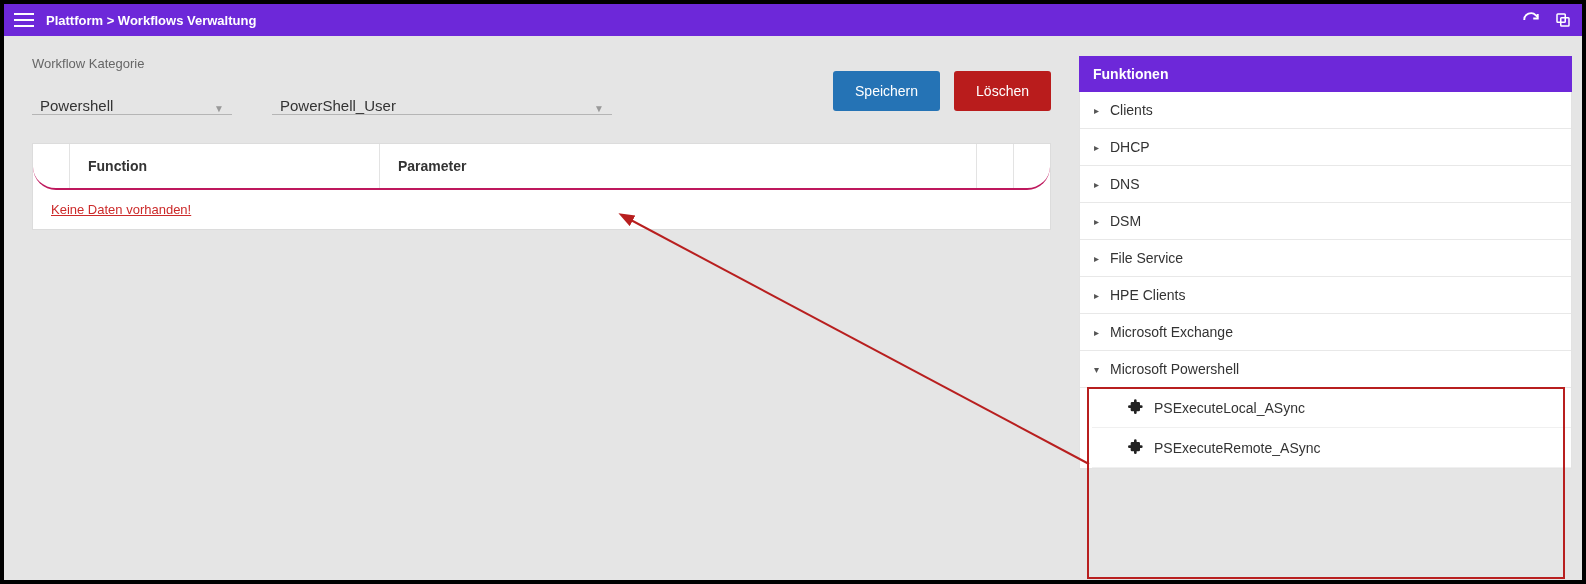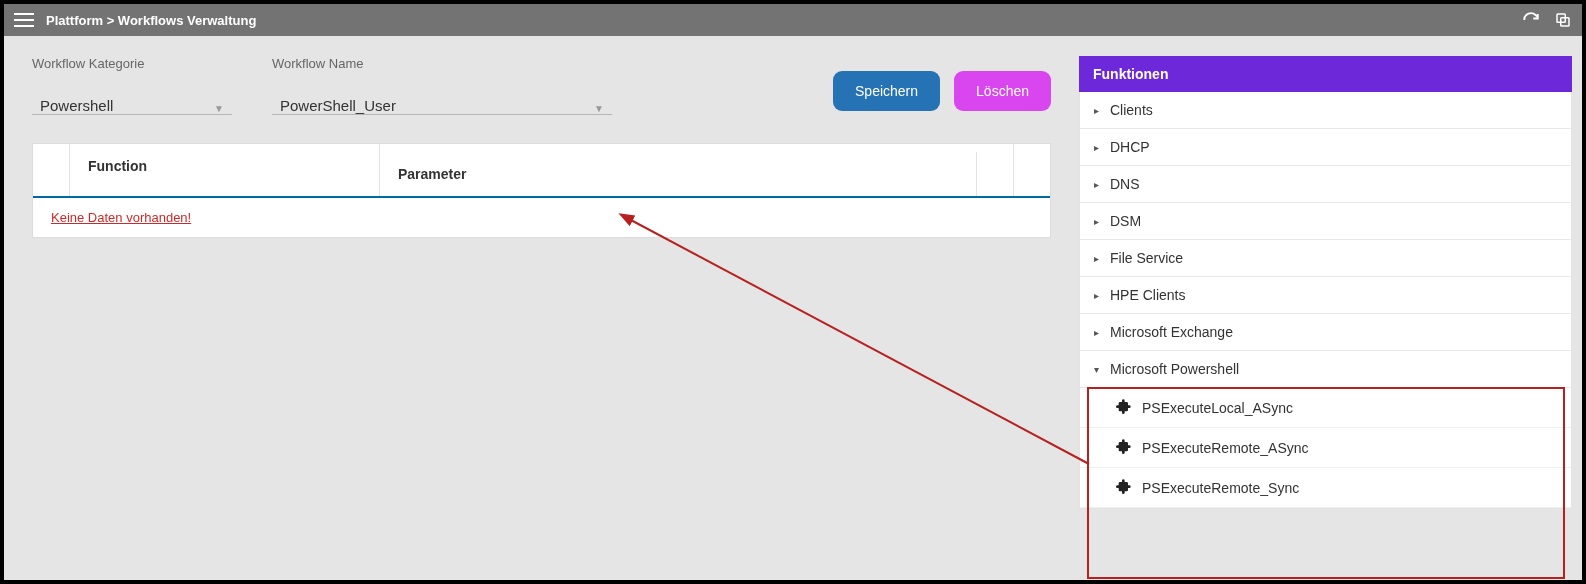--- a/index.html
+++ b/index.html
@@ -1,21 +1,21 @@
 <!DOCTYPE html>
 <html><head>
 <meta charset="utf-8">
 <style>
 * { margin:0; padding:0; box-sizing:border-box; font-family:Arial,Helvetica,sans-serif; }
 html,body { width:1586px; height:584px; background:#000; overflow:hidden; }
 
 .frame { position:absolute; top:4px; left:4px; width:1578px; height:576px; background:#e5e5e5; overflow:hidden; }
 
 
-.topbar { height:32px; background:#737373; color:#fff; display:flex; align-items:center; padding:0 10px; font-size:13px; }
+.topbar { height:32px; background:#6d28d9; color:#fff; display:flex; align-items:center; padding:0 10px; font-size:13px; }
 .topbar .ham { width:20px; height:14px; margin-right:12px; display:flex; flex-direction:column; justify-content:space-between; cursor:pointer; }
 .topbar .ham span { display:block; height:2px; background:#fff; }
 .topbar .bc { font-weight:600; }
 .topbar .right { margin-left:auto; display:flex; align-items:center; gap:14px; }
 .topbar .iconbtn { color:#fff; cursor:pointer; display:flex; align-items:center; }
 
 
 .content { display:flex; padding:20px 0 0 0; }
 .main { flex:0 0 1075px; padding:0 28px; }
 .side { flex:1; padding:0 10px 0 0; }
@@ -24,41 +24,41 @@
 .formrow { display:flex; gap:40px; align-items:flex-end; }
 .field { display:flex; flex-direction:column; }
 .field label { font-size:13px; color:#666; margin-bottom:10px; }
 .select { position:relative; border-bottom:1px solid #b5b5b5; height:34px; display:flex; align-items:flex-end; cursor:pointer; padding:0 8px; }
 .select .val { font-size:15px; color:#333; }
 .select .caret { margin-left:auto; font-size:10px; color:#999; }
 .field.cat .select { width:200px; }
 .field.name .select { width:340px; }
 
 .btns { margin-left:auto; display:flex; gap:14px; padding-bottom:4px; }
-.btn { height:40px; padding:0 22px; border:none; border-radius:9px; font-size:14px; color:#fff; cursor:pointer; }
+.btn { height:40px; padding:0 22px; border:none; border-radius:3px; font-size:14px; color:#fff; cursor:pointer; }
 .btn.save { background:#2573b5; }
-.btn.del  { background:#d946ef; }
+.btn.del  { background:#b91c1c; }
 
 
 .tablewrap { margin-top:28px; background:#fff; border:1px solid #dcdcdc; }
-.thead { display:flex; border-bottom:2px solid #0369a1; }
+.thead { display:flex; border-bottom:2px solid #be185d;border-radius:23px; }
 .th { font-size:14px; font-weight:600; color:#333; padding:14px 18px; }
 .th.handle { width:22px; border-right:1px solid #e3e3e3; }
 .th.func { width:310px; border-right:1px solid #e3e3e3; }
-.th.param { flex:1; border-right:1px solid #e3e3e3;margin-top:8px; }
+.th.param { flex:1; border-right:1px solid #e3e3e3; }
 .th.act1, .th.act2 { width:30px; border-right:1px solid #e3e3e3; }
 .th.act2 { border-right:none; }
 .empty { padding:12px 18px; color:#cc2a2a; font-size:13px;text-decoration:underline; }
 
 
 .panel-hd { background:#6d28d9; color:#fff; font-size:14px; font-weight:600; padding:10px 14px; }
 .tree { background:#fff; border:1px solid #e3e3e3; border-top:none; }
 .node { border-bottom:1px solid #e8e8e8; padding:10px 14px; font-size:14px; color:#333; cursor:pointer; display:flex; align-items:center; gap:8px; }
 .node .arr { font-size:10px; color:#555; width:8px; }
-.leaf { border-bottom:1px solid #f0f0f0; padding:10px 14px 10px 36px; font-size:14px; color:#333; cursor:grab; display:flex; align-items:center; gap:10px; }
+.leaf { border-bottom:1px solid #f0f0f0; padding:10px 14px 10px 36px; font-size:14px; color:#333; cursor:grab; display:flex; align-items:center; gap:10px;margin-left:12px; }
 .leaf .puzzle { width:16px; height:16px; }
 .highlight { position:absolute; border:2px solid #b81f1f; pointer-events:none; }
 
 
 .arrow { position:absolute; pointer-events:none; }
 </style>
 </head>
 <body>
 
 <div class="frame">
@@ -91,21 +91,20 @@
 
       <div class="formrow">
         <div class="field cat">
           <label>Workflow Kategorie</label>
           <div class="select">
             <span class="val">Powershell</span>
             <span class="caret">▼</span>
           </div>
         </div>
         <div class="field name">
-          <label>Workflow Name</label>
           <div class="select">
             <span class="val">PowerShell_User</span>
             <span class="caret">▼</span>
           </div>
         </div>
         <div class="btns">
           <button class="btn save">Speichern</button>
           <button class="btn del">Löschen</button>
         </div>
       </div>
@@ -163,26 +162,20 @@
                 <path d="M20 11h-2V8a2 2 0 0 0-2-2h-3V4a2 2 0 1 0-4 0v2H6a2 2 0 0 0-2 2v3H2a2 2 0 1 0 0 4h2v3a2 2 0 0 0 2 2h3v2a2 2 0 1 0 4 0v-2h3a2 2 0 0 0 2-2v-3h2a2 2 0 1 0 0-4z"></path>
               </svg></span>
             <span>PSExecuteLocal_ASync</span>
           </div>
           <div class="leaf">
             <span><svg class="puzzle" viewBox="0 0 24 24" fill="#222">
                 <path d="M20 11h-2V8a2 2 0 0 0-2-2h-3V4a2 2 0 1 0-4 0v2H6a2 2 0 0 0-2 2v3H2a2 2 0 1 0 0 4h2v3a2 2 0 0 0 2 2h3v2a2 2 0 1 0 4 0v-2h3a2 2 0 0 0 2-2v-3h2a2 2 0 1 0 0-4z"></path>
               </svg></span>
             <span>PSExecuteRemote_ASync</span>
           </div>
-          <div class="leaf">
-            <span><svg class="puzzle" viewBox="0 0 24 24" fill="#222">
-                <path d="M20 11h-2V8a2 2 0 0 0-2-2h-3V4a2 2 0 1 0-4 0v2H6a2 2 0 0 0-2 2v3H2a2 2 0 1 0 0 4h2v3a2 2 0 0 0 2 2h3v2a2 2 0 1 0 4 0v-2h3a2 2 0 0 0 2-2v-3h2a2 2 0 1 0 0-4z"></path>
-              </svg></span>
-            <span>PSExecuteRemote_Sync</span>
-          </div>
         </div>
     </div>
   </div>
 
   <div class="highlight" style="top:383px; left:1083px; width:478px; height:192px;"></div>
 
   <svg class="arrow" style="top:200px; left:600px;" width="510" height="280">
     <defs>
         <marker id="ah" markerWidth="10" markerHeight="10" refX="2" refY="3" orient="auto">
       <path d="M0,0 L0,6 L8,3 z" fill="#b81f1f"></path>

